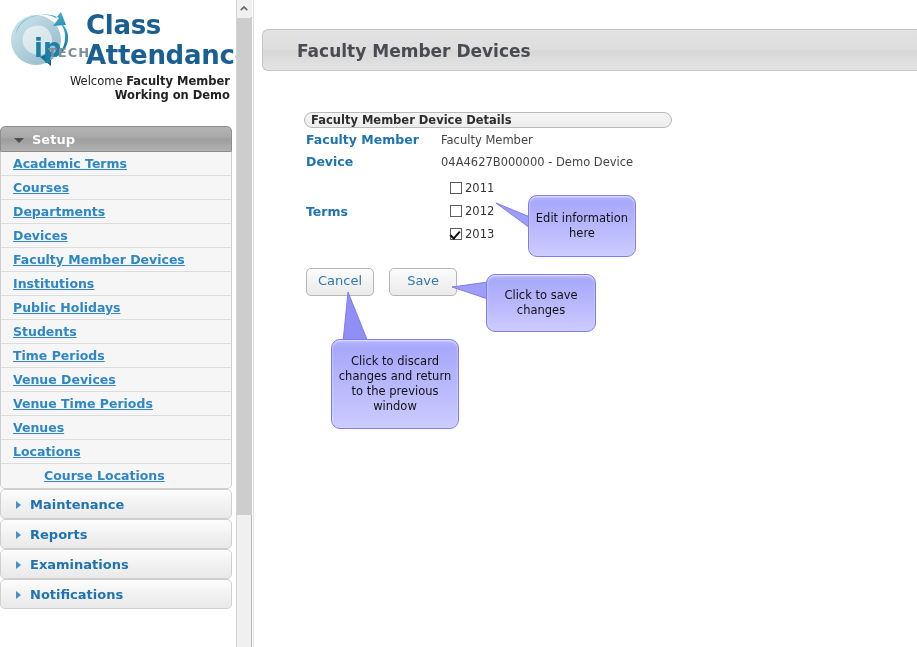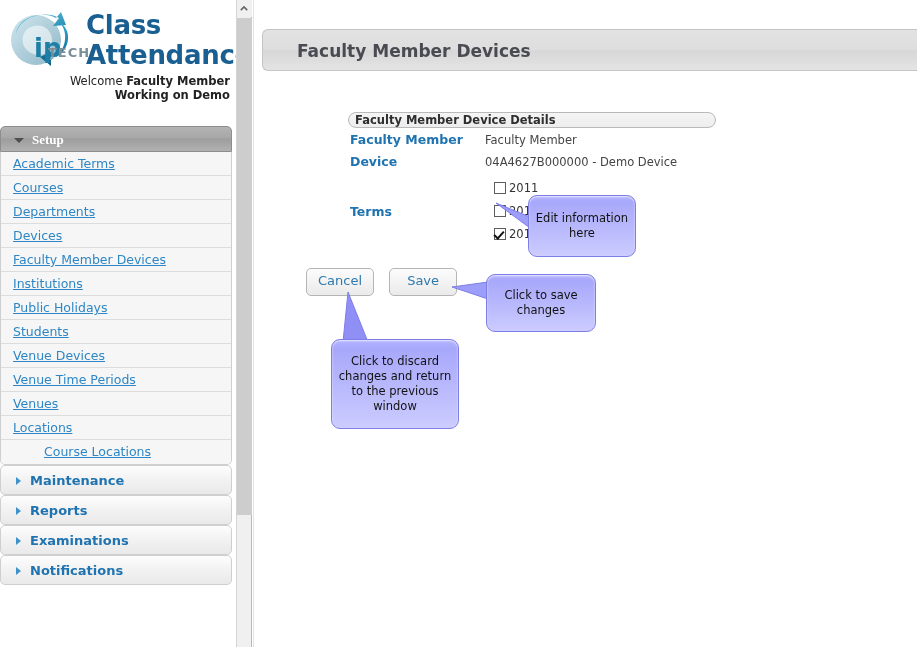--- a/index.html
+++ b/index.html
@@ -99,21 +99,20 @@
     top: 11px;
     width: 0; height: 0;
     border-left: 5px solid transparent;
     border-right: 5px solid transparent;
     border-top: 5px solid #4e4e4e;
   }
   .acc-header-open .lbl {
     position: absolute;
     left: 31px;
     top: 0;
-    font-family: Liberation Serif, serif;
   }
   .acc-header-closed {
     height: 30px;
     line-height: 30px;
     margin-top: 0;
     background: linear-gradient(to bottom, #fdfdfd 0%, #f2f2f2 50%, #e9e9e9 100%);
     border: 1px solid #cfcfcf;
     border-radius: 5px;
     color: #1f73b0;
     font-size: 13px;
@@ -135,20 +134,21 @@
     position: absolute;
     left: 29px;
     top: 0;
   }
   #setup-list {
     border: 1px solid #cfcfcf;
     border-top: none;
     border-radius: 0 0 5px 5px;
     background: #f7f7f7;
     overflow: hidden;
+    font-weight: bold;
   }
   .menu-item {
     height: 24px;
     line-height: 24px;
     border-bottom: 1px solid #dcdcdc;
     background: #f6f6f6;
     padding-left: 12px;
     font-size: 12.5px;
     box-sizing: border-box;
   }
@@ -228,21 +228,20 @@
     font-size: 17px;
     font-weight: bold;
     color: #4a4a52;
   }
 
   #fieldset {
     position: absolute;
     left: 48px;
     top: 112px;
     width: 368px;
-    margin-left: 44px;
   }
   #fieldset-legend {
     height: 16px;
     line-height: 15px;
     background: linear-gradient(to bottom, #f4f4f4 0%, #ededed 100%);
     border: 1px solid #b9b9b9;
     border-radius: 8px;
     font-size: 11.5px;
     font-weight: bold;
     color: #2e2e2e;
@@ -405,20 +404,21 @@
 
     <div id="setup-list">
       <div class="menu-item"><a href="#">Academic Terms</a></div>
       <div class="menu-item"><a href="#">Courses</a></div>
       <div class="menu-item"><a href="#">Departments</a></div>
       <div class="menu-item"><a href="#">Devices</a></div>
       <div class="menu-item"><a href="#">Faculty Member Devices</a></div>
       <div class="menu-item"><a href="#">Institutions</a></div>
       <div class="menu-item"><a href="#">Public Holidays</a></div>
       <div class="menu-item"><a href="#">Students</a></div>
+      <div class="menu-item"><a href="#">Time Periods</a></div>
       <div class="menu-item"><a href="#">Venue Devices</a></div>
       <div class="menu-item"><a href="#">Venue Time Periods</a></div>
       <div class="menu-item"><a href="#">Venues</a></div>
       <div class="menu-item"><a href="#">Locations</a></div>
       <div class="menu-item"><a href="#">Course Locations</a></div>
     </div>
 
     <div class="acc-header-closed">
       <span class="tri"></span>
       <span class="lbl">Maintenance</span>

